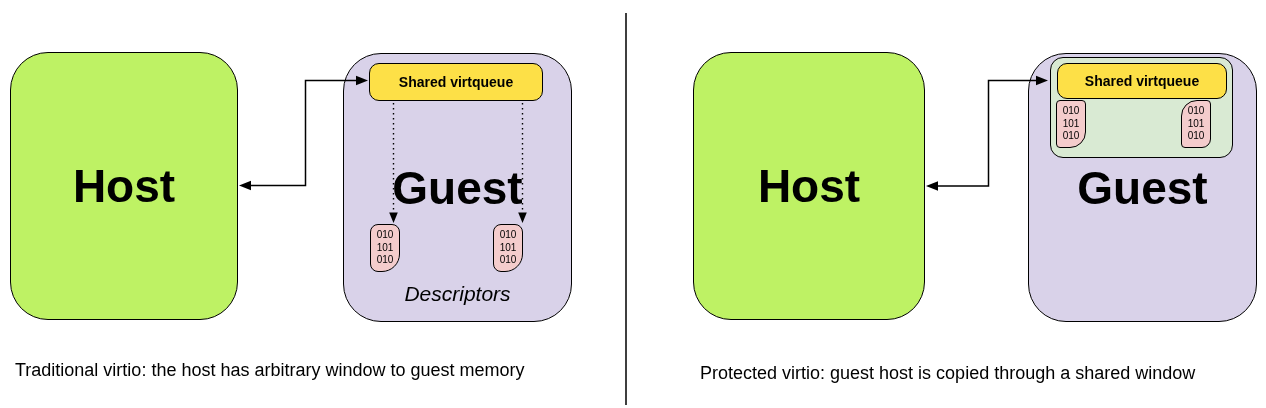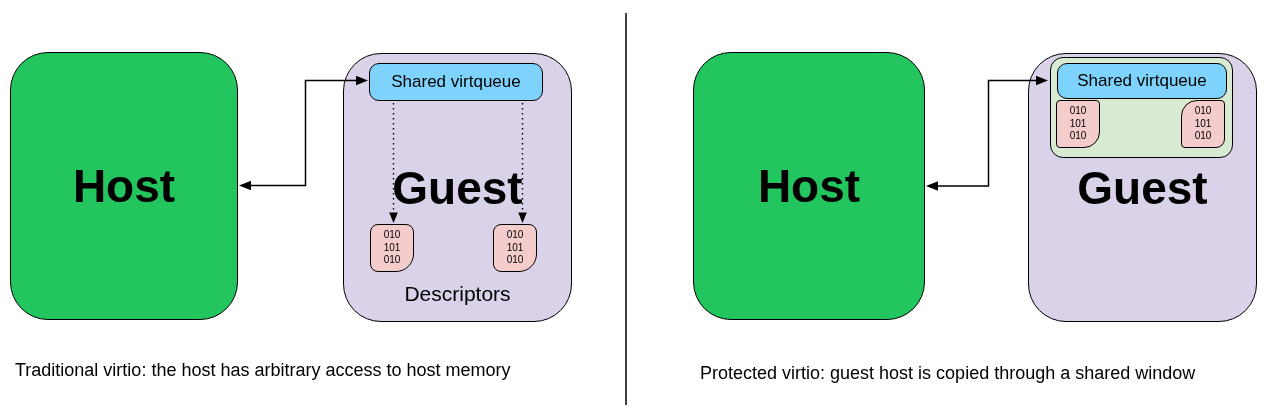--- a/index.html
+++ b/index.html
@@ -11,57 +11,59 @@
     color:#000;
     overflow:hidden;
   }
   .bigbox{
     position:absolute;
     border:1.5px solid #000;
     border-radius:38px;
     display:flex;align-items:center;justify-content:center;
     box-sizing:border-box;
   }
-  .host{background:#22c55e;}
+  .host{background:#bef264;}
   .guest{background:#d9d2e9;justify-content:center;}
   .bigbox .box-label{
     font-size:46px;font-weight:bold;letter-spacing:0;
   }
   .queue{
     position:absolute;
-    background:#7dd3fc;
+    background:#fde047;
     border:1.5px solid #000;
     border-radius:10px;
     display:flex;align-items:center;justify-content:center;
-    font-size:17px;
+    font-size:14px;
     box-sizing:border-box;
+    font-weight:bold;
   }
   .window{
     position:absolute;
     background:#d9ead3;
     border:1.5px solid #000;
     border-radius:13px;
     box-sizing:border-box;
   }
   .descriptor{
     position:absolute;
-    width:44px;height:48px;
+    width:30px;height:48px;
     background:#f4cccc;
     border:1.3px solid #000;
     box-sizing:border-box;
     display:flex;flex-direction:column;align-items:center;justify-content:center;
     font-size:10px;line-height:12.5px;
   }
   .corner-br{border-radius:8px 8px 18px 8px;}
   .corner-br-sm{border-radius:4px 4px 16px 4px;}
   .corner-tl{border-radius:16px 4px 9px 4px;}
   .descriptors-label{
     position:absolute;
     left:343px;top:282px;width:229px;
     text-align:center;
+    font-style:italic;
     font-size:21px;
   }
   .caption{
     position:absolute;
     font-size:18px;
     white-space:nowrap;
   }
   #caption-left{left:15px;top:360px;}
   #caption-right{left:700px;top:363px;}
   #divider{
@@ -142,17 +144,17 @@
     <path d="M 522.5 103 V 218" fill="none" stroke="#000" stroke-width="1.4" stroke-dasharray="1.6 3.4"></path>
     <polygon points="522.5,223 518.2,212.5 526.8,212.5" fill="#000"></polygon>
 
     <path d="M 930 186 H 988.5 V 80.5 H 1044" fill="none" stroke="#000" stroke-width="1.5"></path>
     <polygon points="926,186 938,181.2 938,190.8" fill="#000"></polygon>
     <polygon points="1048,80.5 1036,75.7 1036,85.3" fill="#000"></polygon>
   </svg>
 
   <div id="divider"></div>
 
-  <div id="caption-left" class="caption">Traditional virtio: the host has arbitrary access to host memory</div>
+  <div id="caption-left" class="caption">Traditional virtio: the host has arbitrary window to guest memory</div>
 
   <div id="caption-right" class="caption">Protected virtio: guest host is copied through a shared window</div>
 
 </div>
 
 </body></html>

